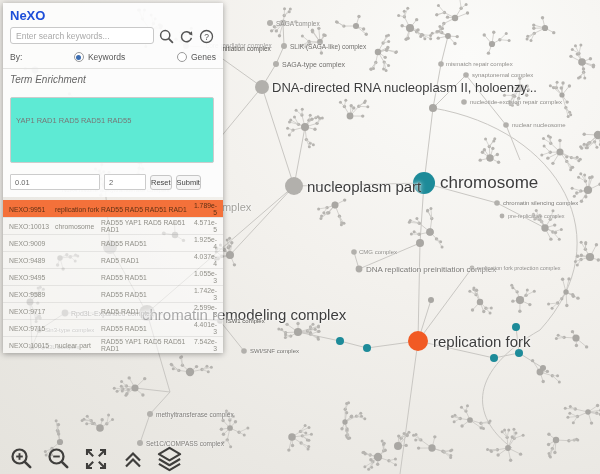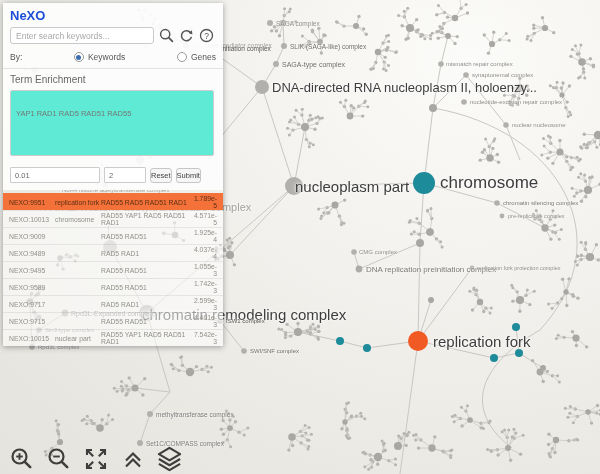--- a/index.html
+++ b/index.html
@@ -9,32 +9,32 @@
   svg#net{position:absolute;left:0;top:0;}
   #labels{position:absolute;left:0;top:0;width:600px;height:474px;}
   .nlabel{position:absolute;white-space:nowrap;transform:translateY(-50%);
     text-shadow:0 0 2px rgba(255,255,255,.95),0 0 4px rgba(255,255,255,.8),0 0 6px rgba(255,255,255,.6);}
   
   .panel{position:absolute;left:3px;top:3px;width:220px;z-index:5;
     box-shadow:0 1px 6px rgba(0,0,0,.35);}
   .p-head,.p-enrich{background:rgba(253,253,253,.92);}
   .p-head{padding:5px 7px 6px;}
   .title{font-weight:bold;font-size:13px;color:#1d4ed8;margin-bottom:4px;}
-  .search-row{display:flex;align-items:flex-start;gap:4px;}
+  .search-row{display:flex;align-items:flex-end;gap:4px;}
   .search-row input{flex:0 0 132px;height:13px;font-size:8.5px;border:1px solid #c9c9c9;
     border-radius:3px;padding:1px 5px;color:#444;outline:none;background:#fff;}
   .search-row input::placeholder{color:#a9a9a9;}
   .icon-btn{width:16px;height:16px;display:inline-flex;align-items:center;justify-content:center;cursor:pointer;}
   .by-row{display:flex;align-items:center;font-size:8.5px;color:#555;margin-top:8px;gap:4px;}
   .by-row label{display:inline-flex;align-items:flex-start;gap:4px;cursor:pointer;margin-left:41px;}
   .by-row .sp{width:26px;}
   .radio{width:8px;height:8px;border-radius:50%;border:1px solid #9a9a9a;background:#fff;display:inline-block;position:relative;}
   .radio.checked::after{content:"";position:absolute;left:1.5px;top:1.5px;width:5px;height:5px;border-radius:50%;background:#3c6db0;}
   .p-enrich{border-top:1px solid #e2e2e0;padding:5px 7px 7px;}
-  .sect-title{font-size:10px;color:#666;margin-bottom:5px;}
+  .sect-title{font-size:10px;color:#666;margin-bottom:12px;font-style:italic;}
   .p-enrich textarea{width:192px;height:28px;resize:none;border:1px solid #ccc;border-radius:2px;
     font-family:"Liberation Sans",sans-serif;font-size:7.5px;color:#777;padding:18px 5px;outline:none;background:#5eead4;}
   .ctl-row{display:flex;align-items:center;gap:4px;margin-top:7px;}
   .ctl-row input{height:12px;border:1px solid #ccc;border-radius:1px;font-size:7.5px;color:#666;padding:1px 4px;background:#fff;outline:none;}
   .ctl-row .pv{width:80px;}
   .ctl-row .mg{width:32px;}
   .ctl-row button{font-family:"Liberation Sans",sans-serif;font-size:7.5px;color:#444;
     background:#f6f6f6;border:1px solid #c6c6c6;border-radius:3px;padding:2px 0;cursor:pointer;}
   .results{margin-top:3px;}
   .rrow{display:grid;grid-template-columns:46px 46px 90px 1fr;align-items:center;
@@ -1450,21 +1450,21 @@
       <circle cx="65" cy="313" r="3.4" fill="#b2b0ac"></circle>
       <circle cx="39" cy="330" r="2.8" fill="#b2b0ac"></circle>
       <circle cx="32" cy="347" r="2.8" fill="#b2b0ac"></circle>
       <circle cx="220" cy="321" r="2.8" fill="#aeaca8"></circle>
       <circle cx="244" cy="351" r="2.8" fill="#b2b0ac"></circle>
       <circle cx="150" cy="414" r="3" fill="#b2b0ac"></circle>
       <circle cx="140" cy="443" r="3" fill="#b2b0ac"></circle>
     </svg>
   <div id="labels">
       <div class="nlabel" style="left: 272px; top: 87px; font-size: 13px; color: rgb(61, 61, 61);">DNA-directed RNA nucleoplasm II, holoenzy...</div>
-      <div class="nlabel" style="left: 295px; top: 186px; font-size: 15px; color: rgb(61, 61, 61);">nucleoplasm part</div>
+      <div class="nlabel" style="left: 307px; top: 186px; font-size: 15px; color: rgb(61, 61, 61);">nucleoplasm part</div>
       <div class="nlabel" style="left: 440px; top: 183px; font-size: 17px; color: rgb(61, 61, 61);">chromosome</div>
       <div class="nlabel" style="left: 433px; top: 341px; font-size: 15px; color: rgb(61, 61, 61);">replication fork</div>
       <div class="nlabel" style="left: 142px; top: 314px; font-size: 15px; color: rgb(61, 61, 61);">chromatin remodeling complex</div>
       <div class="nlabel" style="left: 276px; top: 23px; font-size: 6.5px; color: rgb(143, 141, 137);">SAGA complex</div>
       <div class="nlabel" style="left: 290px; top: 46px; font-size: 6.5px; color: rgb(111, 109, 105);">SLIK (SAGA-like) complex</div>
       <div class="nlabel" style="left: 206px; top: 45px; font-size: 6.5px; color: rgb(151, 149, 145);">core mediator complex</div>
       <div class="nlabel" style="left: 221px; top: 48px; font-size: 6.5px; color: rgb(86, 84, 79);">initiation complex</div>
       <div class="nlabel" style="left: 282px; top: 64px; font-size: 7px; color: rgb(111, 109, 105);">SAGA-type complex</div>
       <div class="nlabel" style="left: 446px; top: 64px; font-size: 6px; color: rgb(143, 141, 137);">mismatch repair complex</div>
       <div class="nlabel" style="left: 472px; top: 75px; font-size: 6px; color: rgb(143, 141, 137);">synaptonemal complex</div>

